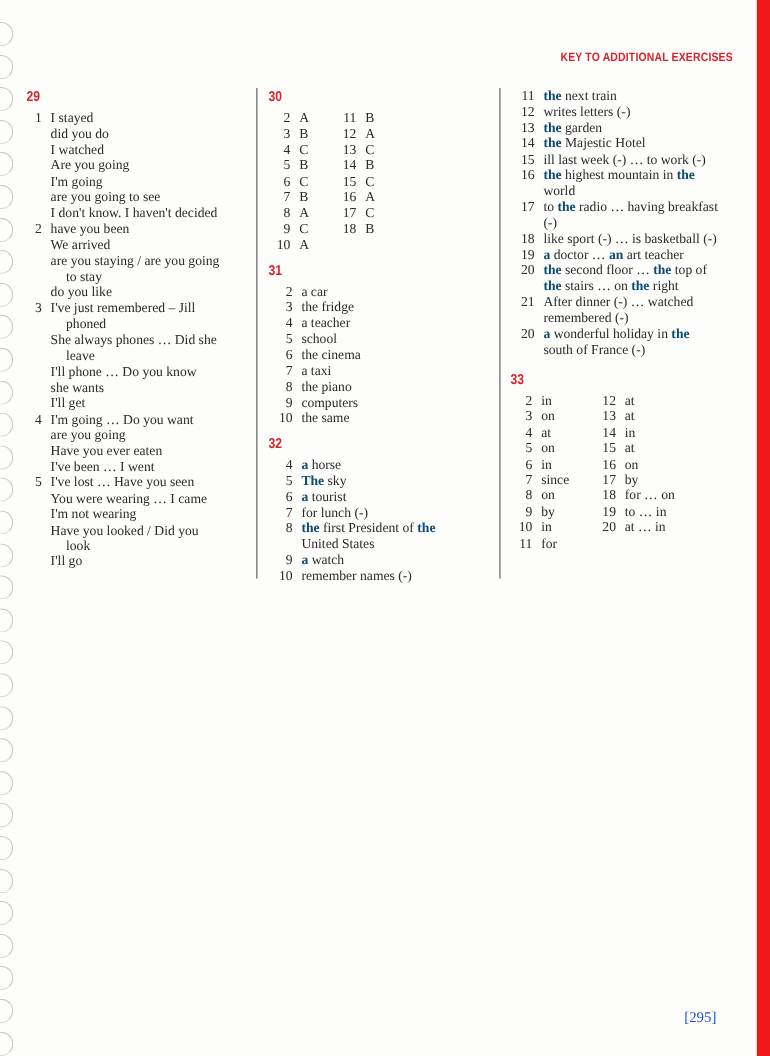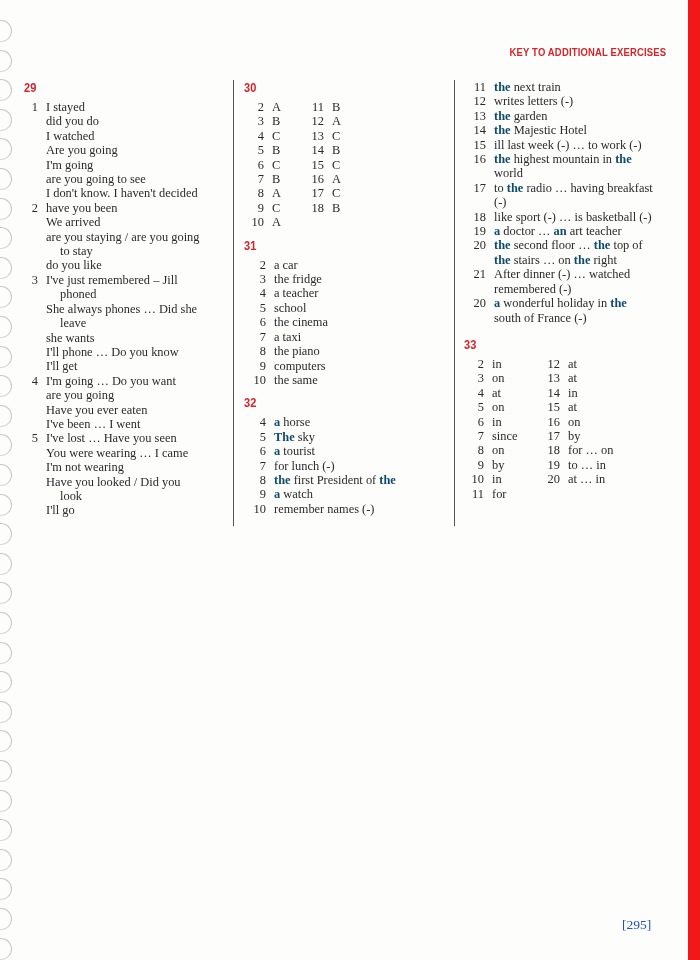--- a/index.html
+++ b/index.html
@@ -118,22 +118,22 @@
         <div class="cont">are you staying / are you going</div>
         <div class="cont2">to stay</div>
         <div class="cont">do you like</div>
         <div class="row">
           <span class="num">3</span>
           <span class="txt">I've just remembered – Jill</span>
         </div>
         <div class="cont2">phoned</div>
         <div class="cont">She always phones … Did she</div>
         <div class="cont2">leave</div>
+        <div class="cont">I'll phone … Do you know</div>
         <div class="cont">she wants</div>
-        <div class="cont">I'll phone … Do you know</div>
         <div class="cont">I'll get</div>
         <div class="row">
           <span class="num">4</span>
           <span class="txt">I'm going … Do you want</span>
         </div>
         <div class="cont">are you going</div>
         <div class="cont">Have you ever eaten</div>
         <div class="cont">I've been … I went</div>
         <div class="row">
           <span class="num">5</span>
@@ -282,20 +282,21 @@
             <span class="txt"><b>a</b> tourist</span>
           </div>
           <div class="row">
             <span class="num2">7</span>
             <span class="txt">for lunch (-)</span>
           </div>
           <div class="row">
             <span class="num2">8</span>
             <span class="txt"><b>the</b> first President of <b>the</b></span>
           </div>
+          <div style="padding-left: 30px;">United States</div>
           <div class="row">
             <span class="num2">9</span>
             <span class="txt"><b>a</b> watch</span>
           </div>
           <div class="row">
             <span class="num2">10</span>
             <span class="txt">remember names (-)</span>
           </div>
         </div>
     </div>

